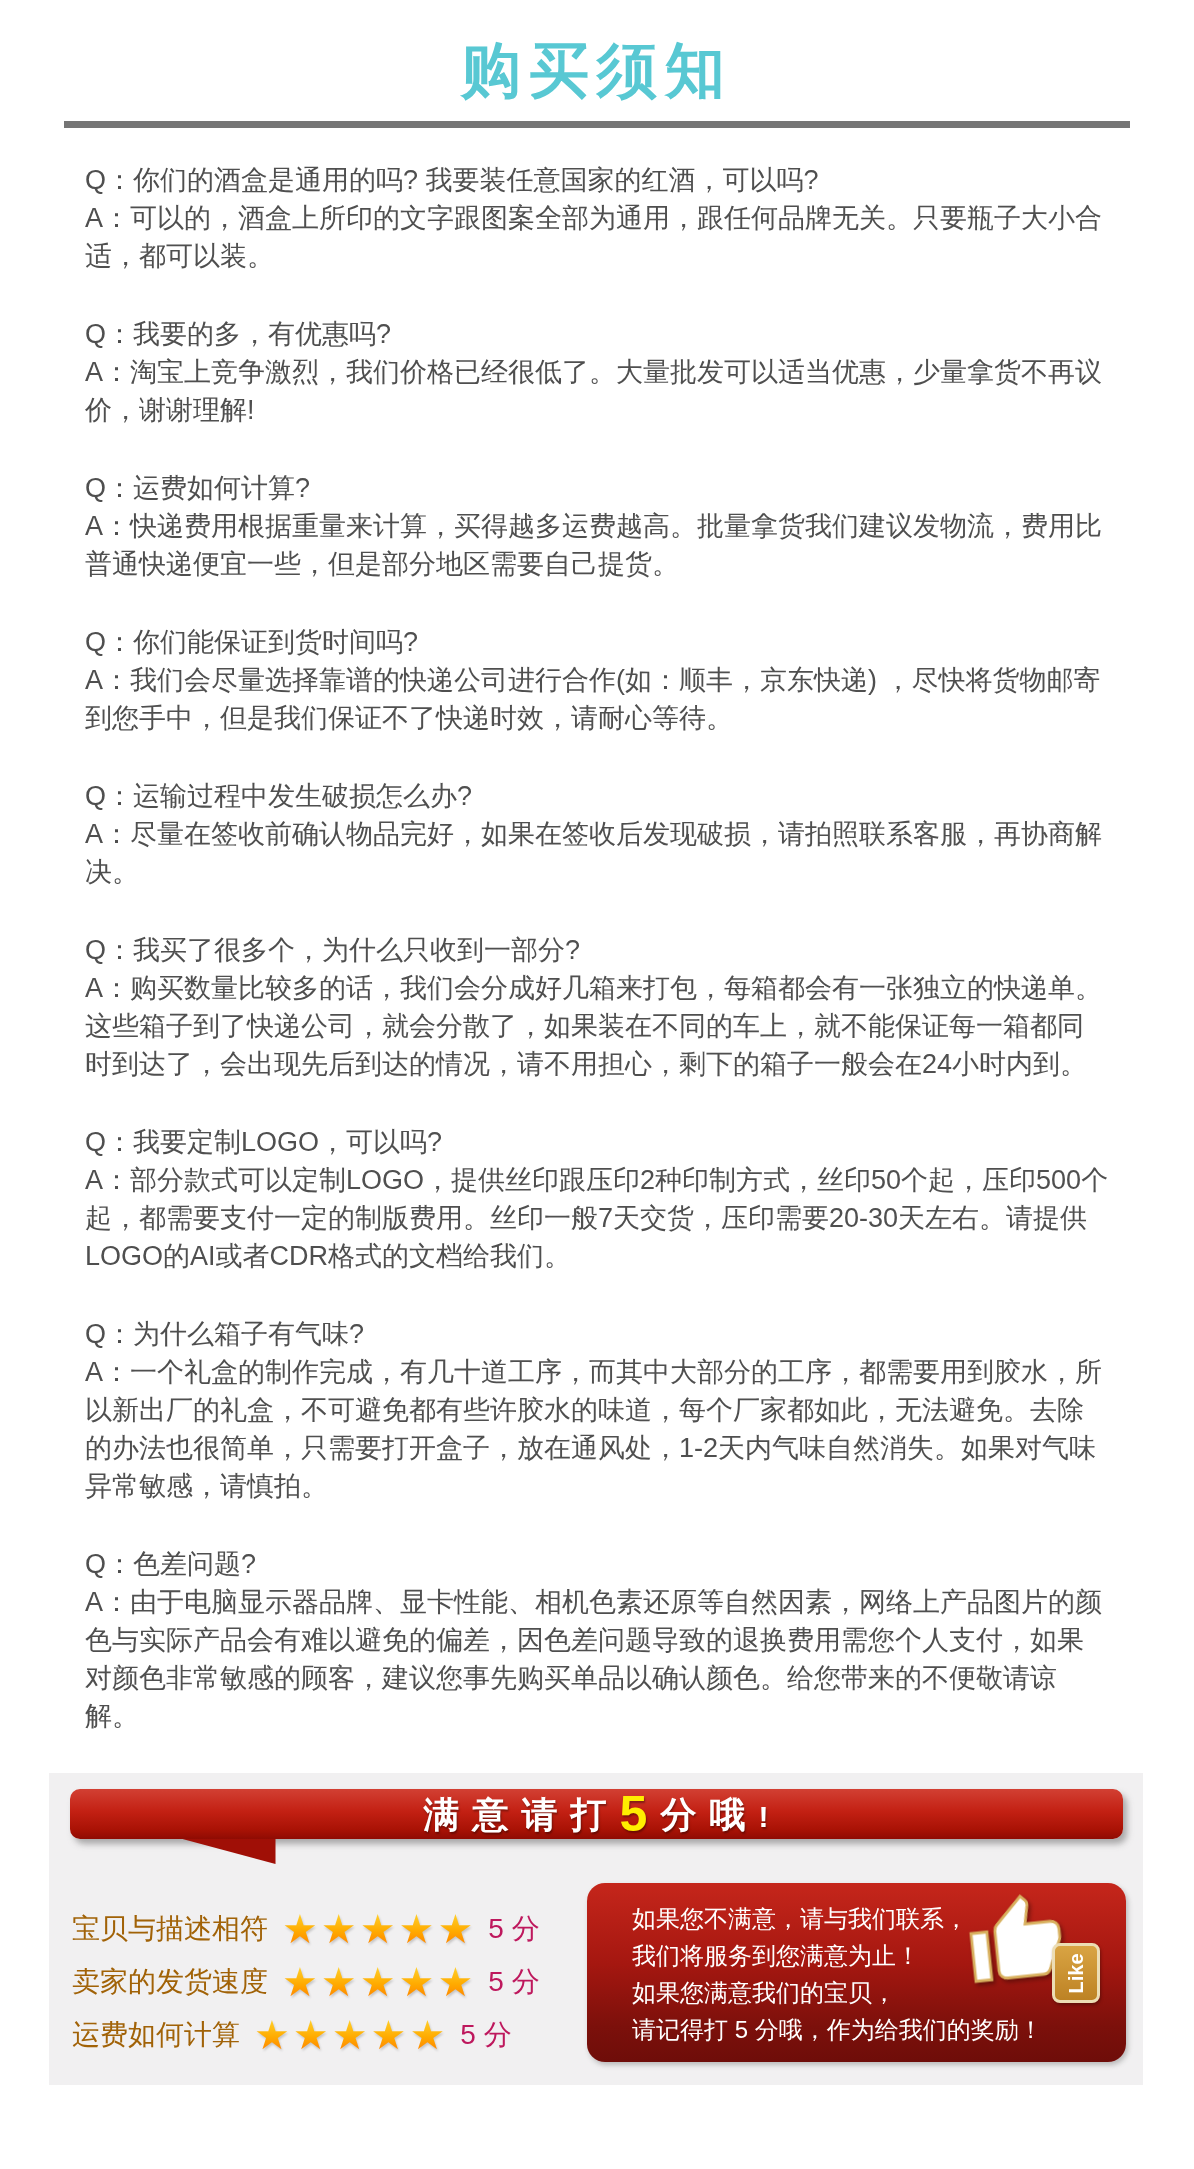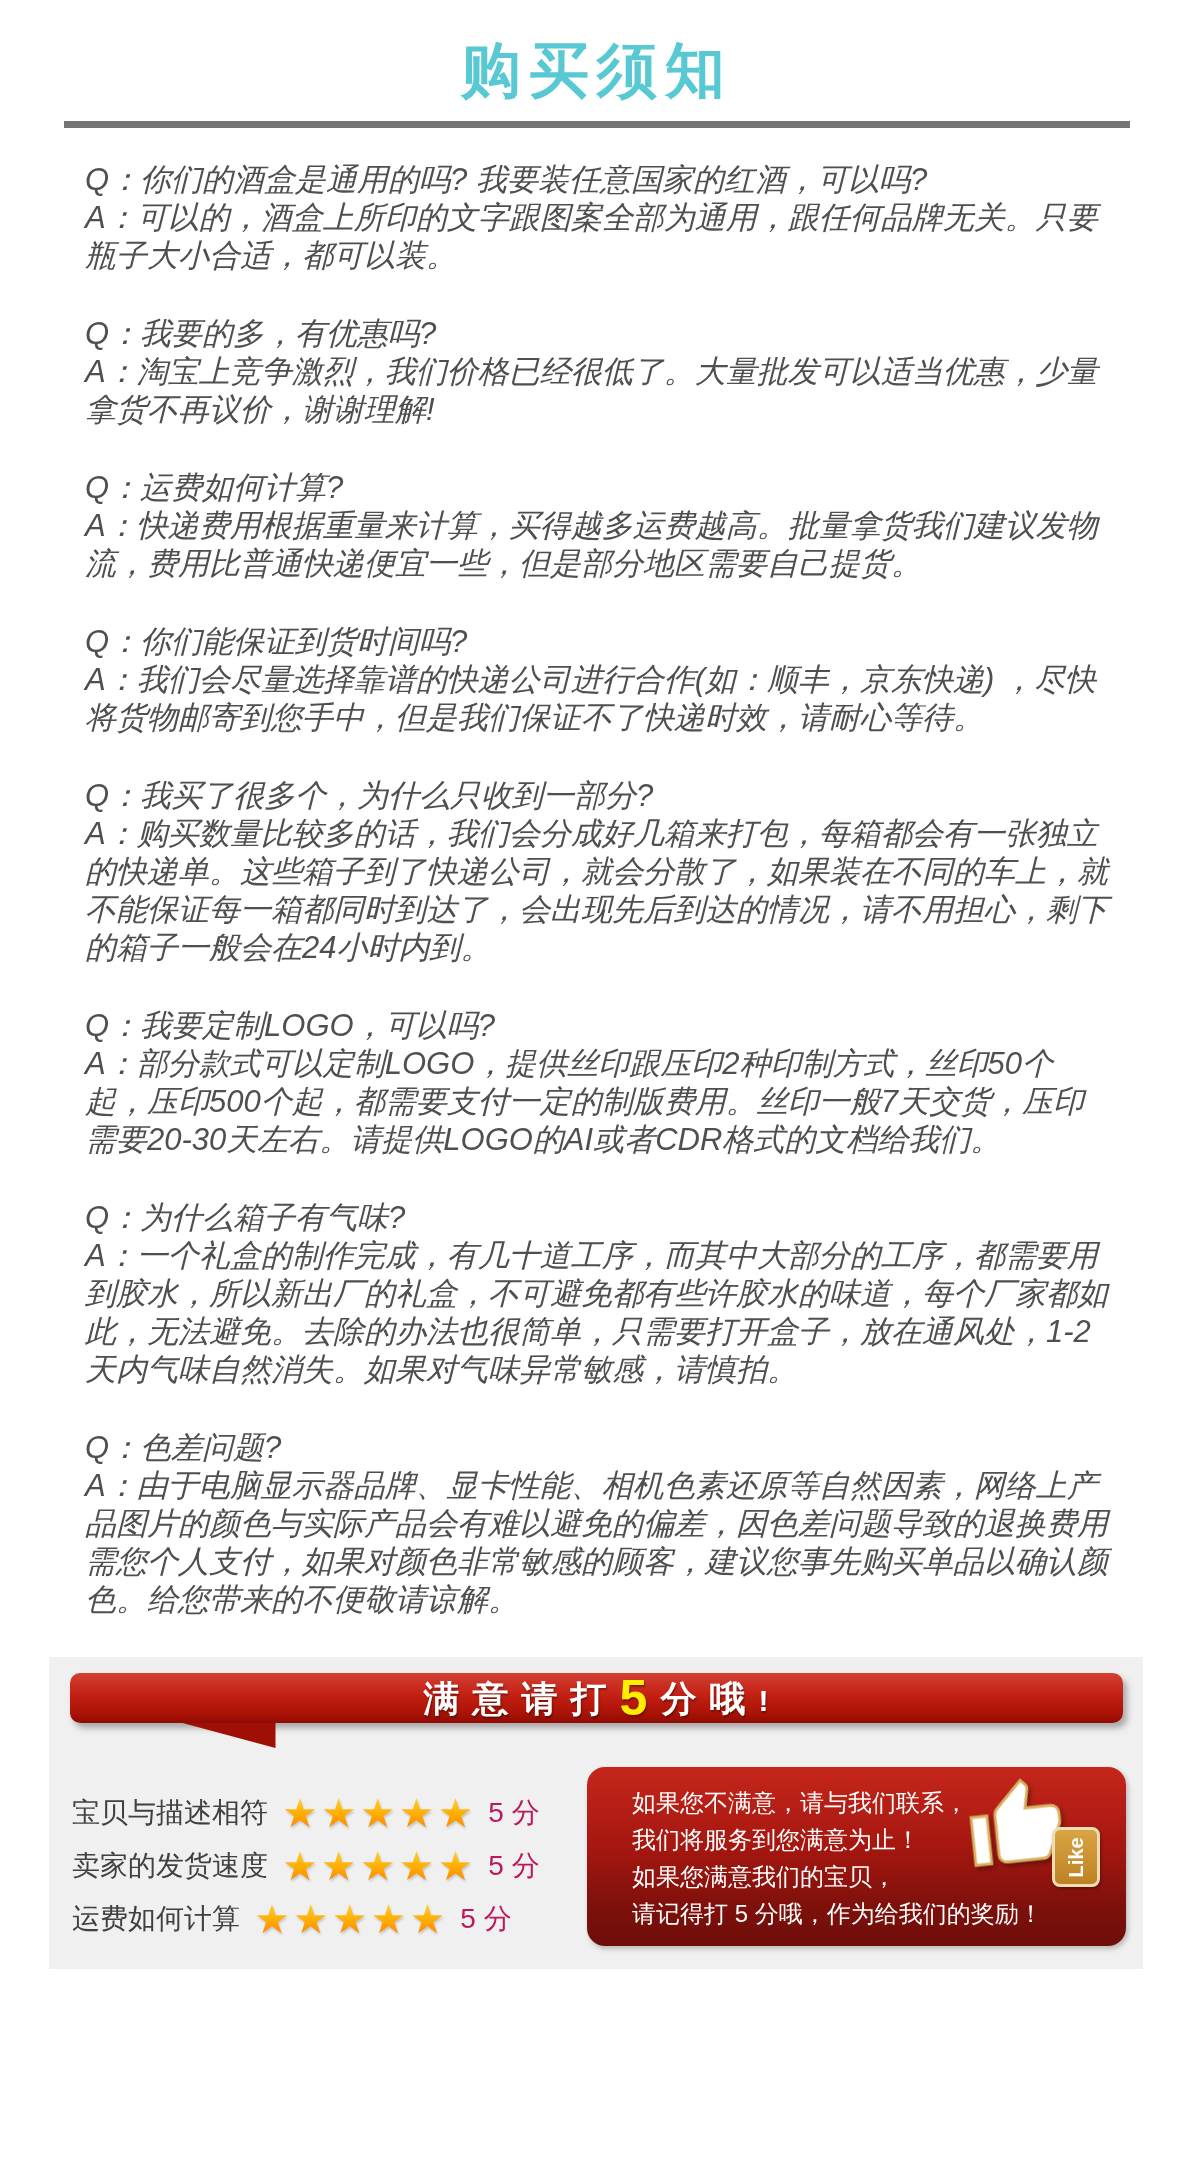--- a/index.html
+++ b/index.html
@@ -20,23 +20,22 @@
     color:#58c8d3;
   }
   .divider{
     margin:13px 64px 0 64px;
     height:7px;
     background:#757575;
   }
   
   .qa{
     padding:33px 84px 0 85px;
-    font-size:31px;line-height:38px;
+    font-size:27px;line-height:38px;
     color:#4f4f4f;
-    font-style:italic;
   }
   .qa-block{margin-bottom:40px;}
   .qa-block:last-child{margin-bottom:0;}
   .q-line,.a-line{white-space:normal;}
   
   .panel{
     margin:38px 51px 0 49px;
     height:312px;
     background:#f1f0f1;
     box-sizing:border-box;
@@ -75,21 +74,21 @@
     display:flex;align-items:flex-start;
     padding:0 17px 0 23px;
     margin-top:60px; 
   }
   .ratings{
     margin-top:27px;
     display:flex;flex-direction:column;gap:15px;
     flex:1;
   }
   .rating-row{display:flex;align-items:center;height:38px;}
-  .rating-label{font-size:28px;color:#404040;}
+  .rating-label{font-size:28px;color:#a16207;}
   .stars{
     margin:0 12px 0 14px;
     font-size:40px;line-height:38px;letter-spacing:3px;
     background:linear-gradient(180deg,#ffd835 0%,#ffab00 55%,#ff7c00 100%);
     -webkit-background-clip:text;background-clip:text;
     color:transparent;
     text-shadow:0 0 0 rgba(0,0,0,0); 
     filter:drop-shadow(1px 2px 1px rgba(0,0,0,.18));
   }
   .rating-score{font-size:28px;color:#be185d;}
@@ -150,20 +149,24 @@
       </div>
       <div class="qa-block">
         <div class="q-line">Q：运费如何计算?</div>
         <div class="a-line">A：快递费用根据重量来计算，买得越多运费越高。批量拿货我们建议发物流，费用比普通快递便宜一些，但是部分地区需要自己提货。</div>
       </div>
       <div class="qa-block">
         <div class="q-line">Q：你们能保证到货时间吗?</div>
         <div class="a-line">A：我们会尽量选择靠谱的快递公司进行合作(如：顺丰，京东快递) ，尽快将货物邮寄到您手中，但是我们保证不了快递时效，请耐心等待。</div>
       </div>
       <div class="qa-block">
+        <div class="q-line">Q：运输过程中发生破损怎么办?</div>
+        <div class="a-line">A：尽量在签收前确认物品完好，如果在签收后发现破损，请拍照联系客服，再协商解决。</div>
+      </div>
+      <div class="qa-block">
         <div class="q-line">Q：我买了很多个，为什么只收到一部分?</div>
         <div class="a-line">A：购买数量比较多的话，我们会分成好几箱来打包，每箱都会有一张独立的快递单。这些箱子到了快递公司，就会分散了，如果装在不同的车上，就不能保证每一箱都同时到达了，会出现先后到达的情况，请不用担心，剩下的箱子一般会在24小时内到。</div>
       </div>
       <div class="qa-block">
         <div class="q-line">Q：我要定制LOGO，可以吗?</div>
         <div class="a-line">A：部分款式可以定制LOGO，提供丝印跟压印2种印制方式，丝印50个起，压印500个起，都需要支付一定的制版费用。丝印一般7天交货，压印需要20-30天左右。请提供LOGO的AI或者CDR格式的文档给我们。</div>
       </div>
       <div class="qa-block">
         <div class="q-line">Q：为什么箱子有气味?</div>
         <div class="a-line">A：一个礼盒的制作完成，有几十道工序，而其中大部分的工序，都需要用到胶水，所以新出厂的礼盒，不可避免都有些许胶水的味道，每个厂家都如此，无法避免。去除的办法也很简单，只需要打开盒子，放在通风处，1-2天内气味自然消失。如果对气味异常敏感，请慎拍。</div>

